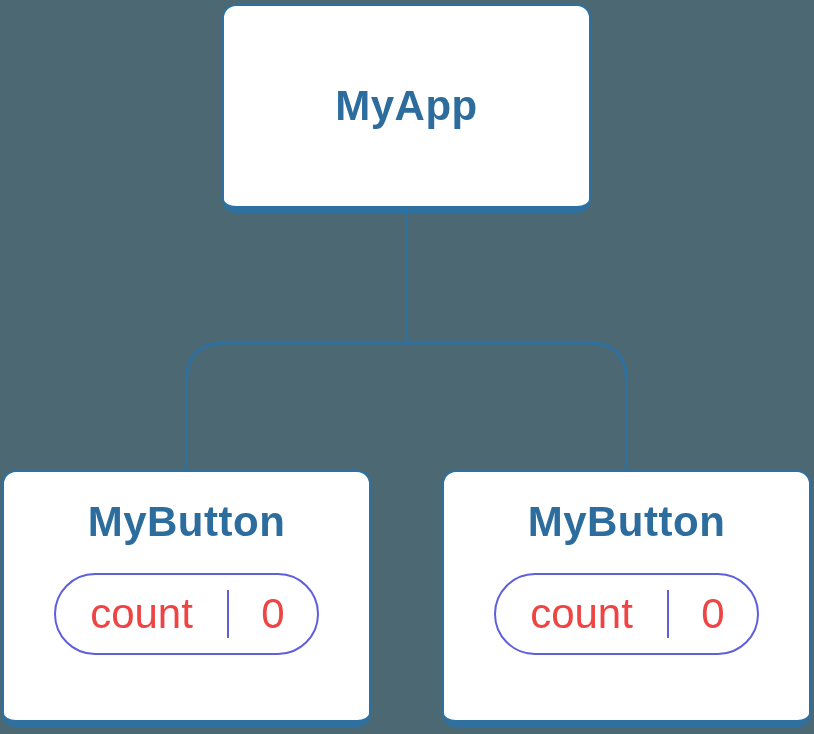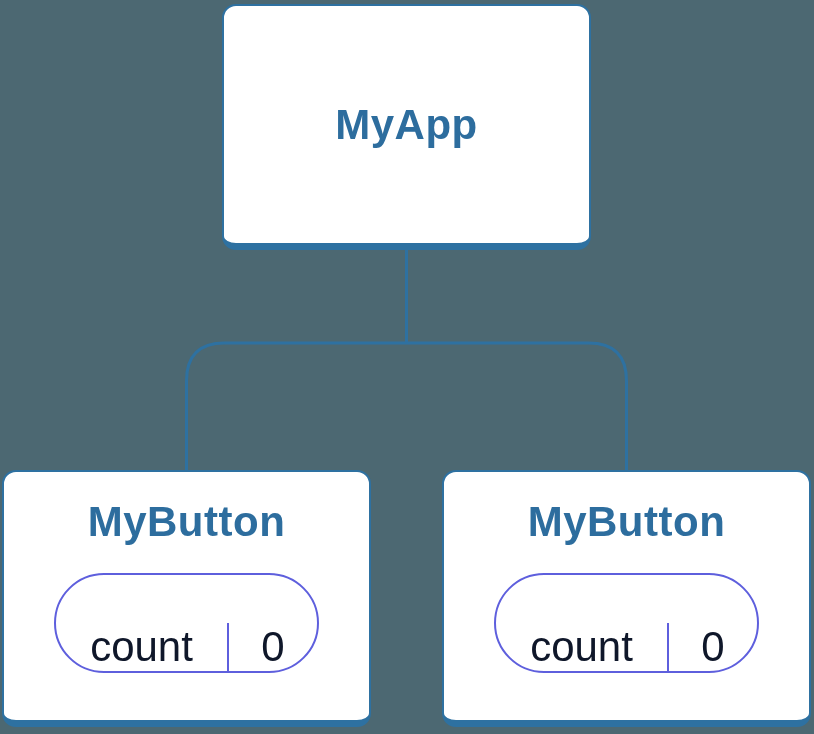--- a/index.html
+++ b/index.html
@@ -33,21 +33,21 @@
     border-radius: 14px;
     z-index: 1;
     display: flex;
     flex-direction: column;
     align-items: center;
   }
   .node-root {
     left: 222px;
     top: 4px;
     width: 369px;
-    height: 246px;
+    height: 209px;
     justify-content: center;
   }
   .node-child-left {
     left: 2px;
     top: 470px;
     width: 369px;
     height: 257px;
   }
   .node-child-right {
     left: 442px;
@@ -66,26 +66,26 @@
   .node-child-right .node-label {
     margin-top: 27px;
     height: 46px;
     display: flex;
     align-items: center;
   }
   .state-pill {
     box-sizing: border-box;
     margin-top: 28px;
     width: 265px;
-    height: 100px;
+    height: 82px;
     border: 2px solid #5e5fdd;
     border-radius: 50px;
     display: flex;
-    align-items: flex-end;
-    color: #0f172a;
+    align-items: center;
+    color: #ef4444;
     font-size: 42px;
     overflow: hidden;
   }
   .state-key {
     flex: 1;
     border-right: 2px solid #5e5fdd;
     display: flex;
     align-items: center;
     justify-content: center;
   }

